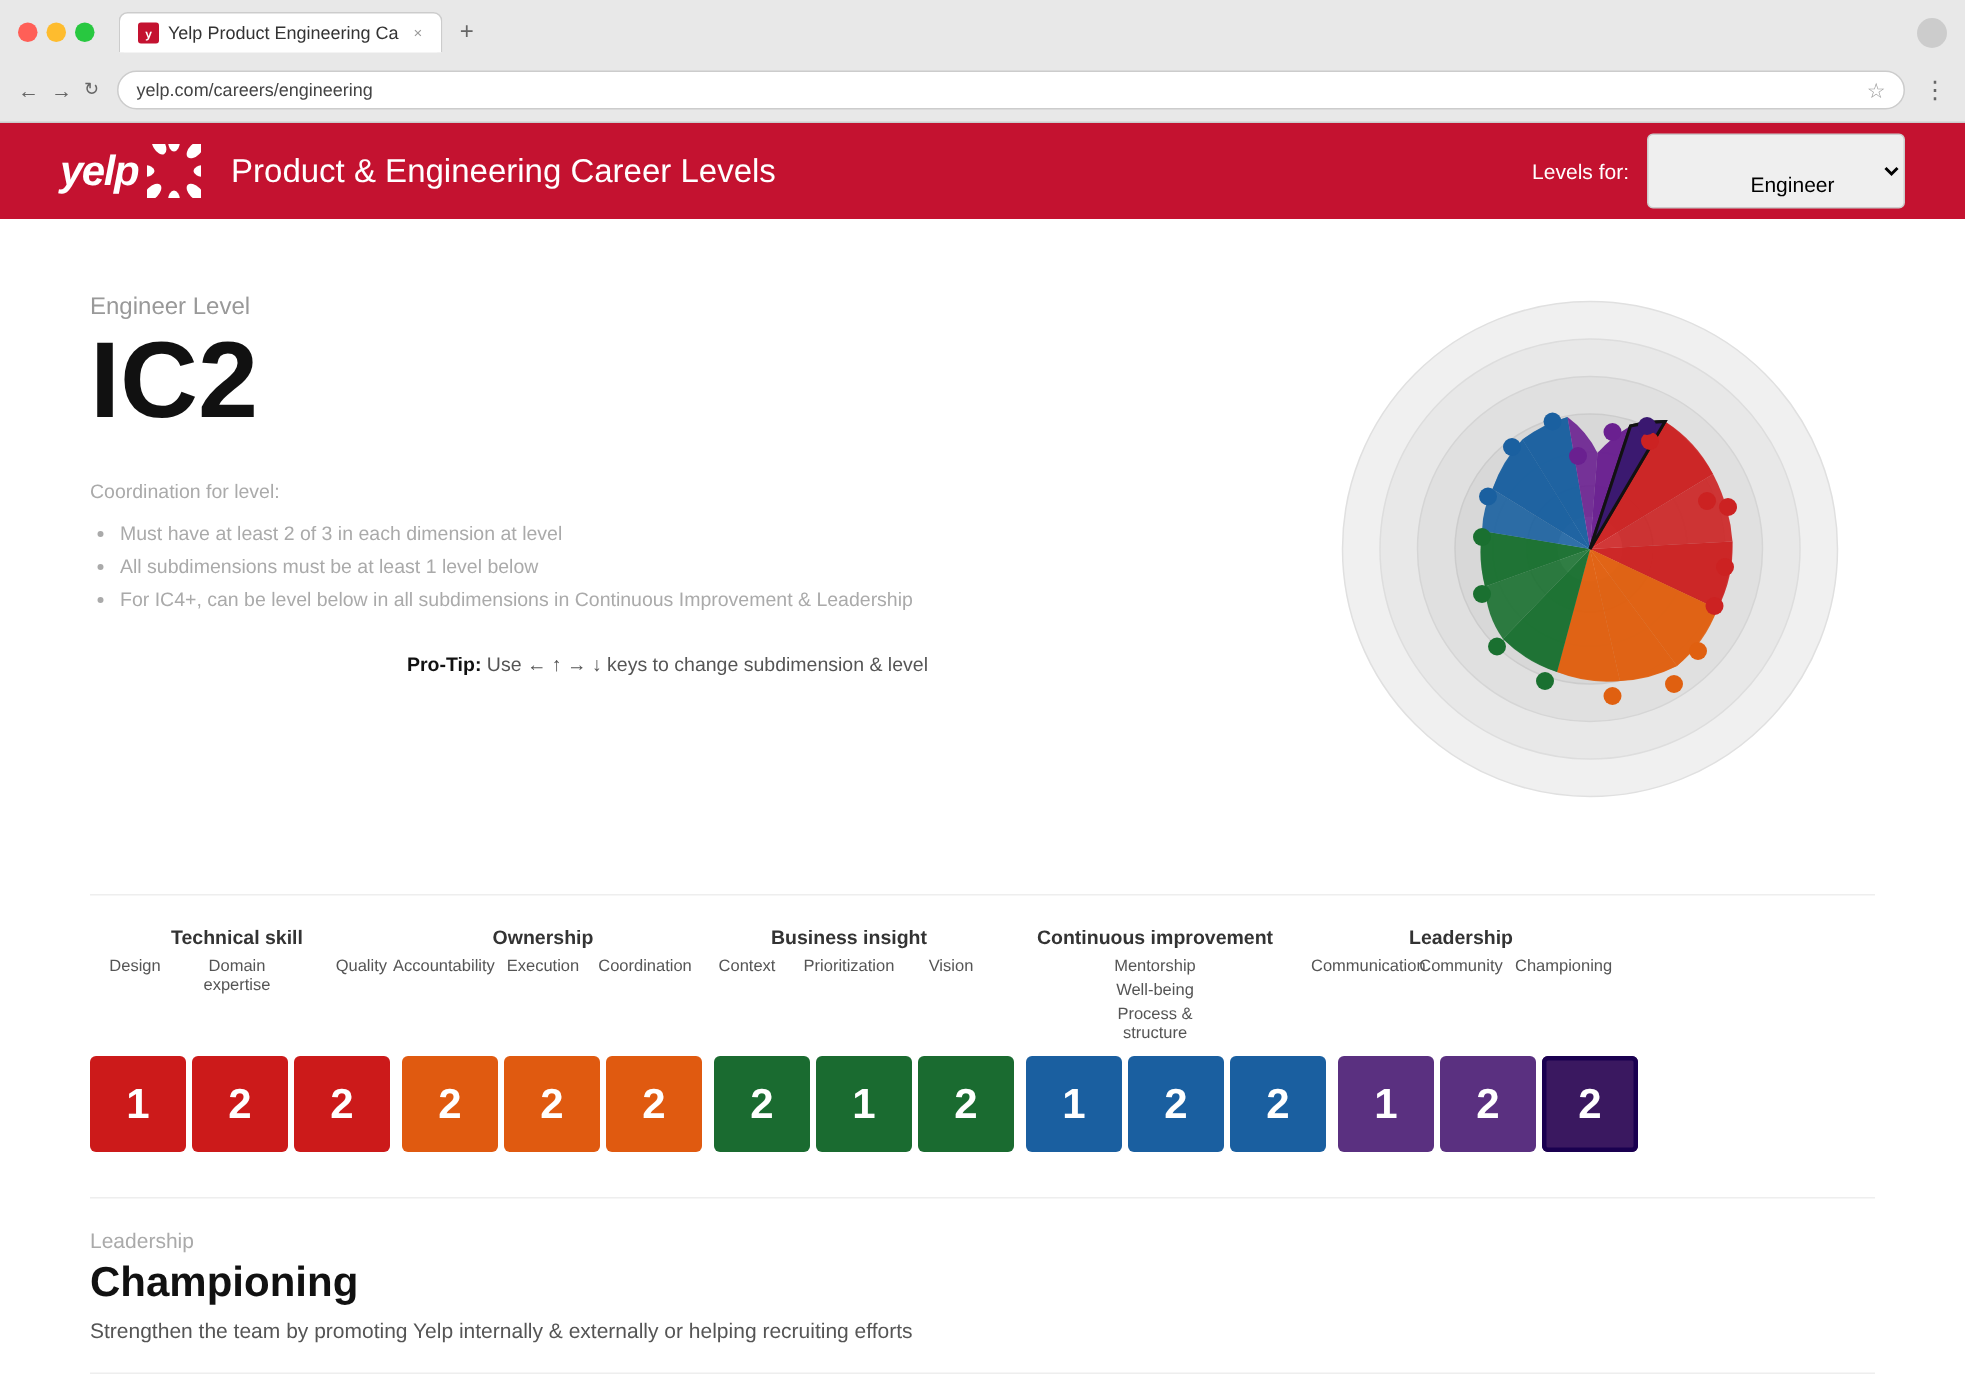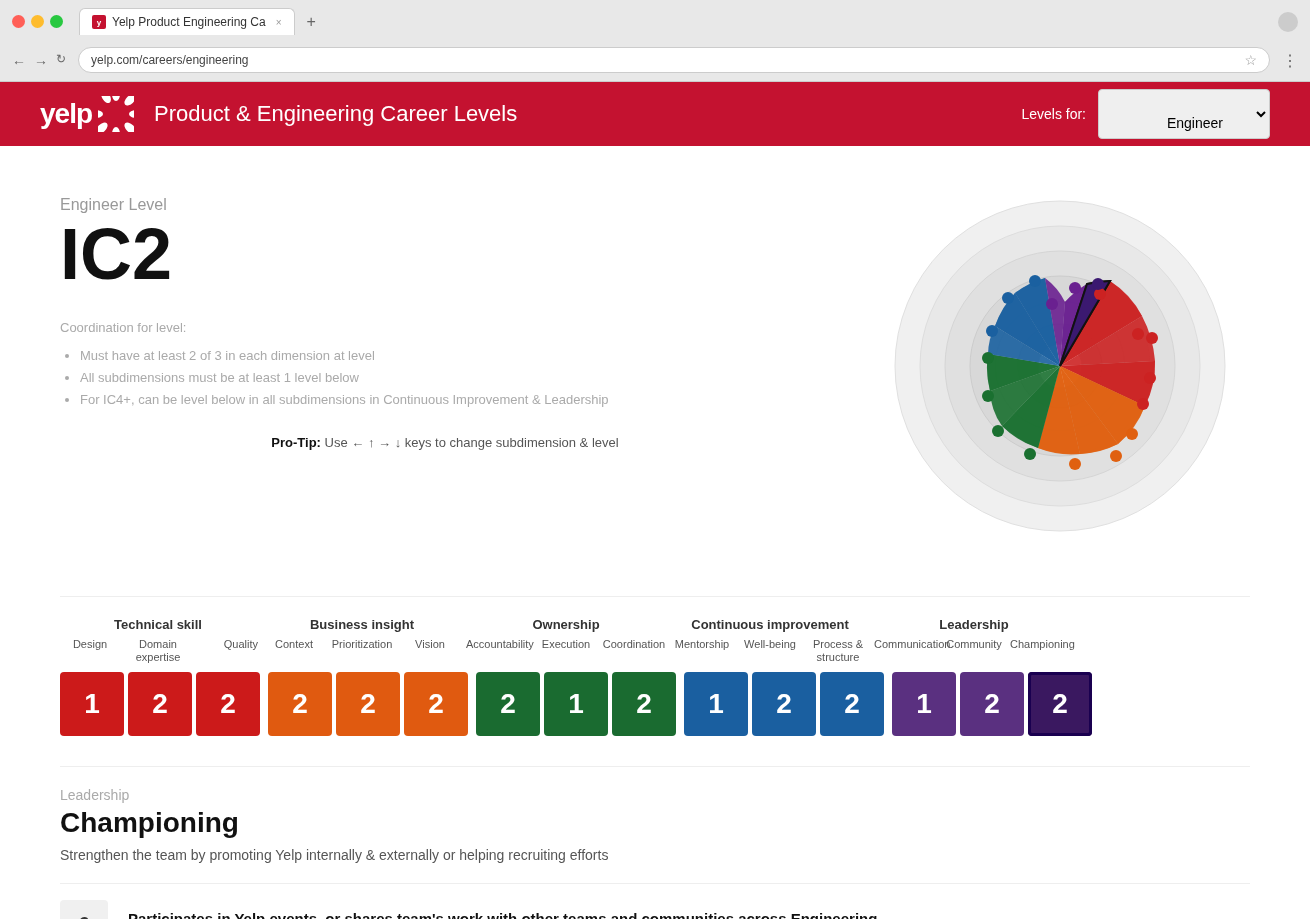--- a/index.html
+++ b/index.html
@@ -71,21 +71,21 @@
       overflow: hidden;
     }
     .header-left {
       display: flex; align-items: center; gap: 20px;
     }
     .yelp-logo {
       display: flex; align-items: center; gap: 6px;
     }
     .yelp-wordmark {
       font-size: 28px; font-weight: bold; color: #fff;
-      letter-spacing: -1px;
+      font-style: italic; letter-spacing: -1px;
     }
     .header-title {
       font-size: 22px; color: #fff; font-weight: 400;
     }
     .header-right {
       display: flex; align-items: center; gap: 12px;
     }
     .levels-for-label {
       color: #fff; font-size: 14px;
     }
@@ -376,40 +376,40 @@
       <div style="display:flex; flex-direction:column; align-items:center; width:196px;">
         <div style="font-size:13px; font-weight:bold; color:#333; margin-bottom:6px;">Technical skill</div>
         <div style="display:flex; gap:4px;">
           <div style="width:64px; text-align:center; font-size:11px; color:#555;">Design</div>
           <div style="width:64px; text-align:center; font-size:11px; color:#555; line-height:1.2;">Domain<br>expertise</div>
           <div style="width:64px; text-align:right; font-size:11px; color:#555;">Quality</div>
         </div>
       </div>
 
       <div style="display:flex; flex-direction:column; align-items:center; width:196px; margin-left:4px;">
+        <div style="font-size:13px; font-weight:bold; color:#333; margin-bottom:6px;">Ownership</div>
+        <div style="display:flex; gap:4px;">
+          <div style="width:64px; text-align:center; font-size:11px; color:#555;">Accountability</div>
+          <div style="width:64px; text-align:center; font-size:11px; color:#555;">Execution</div>
+          <div style="width:64px; text-align:center; font-size:11px; color:#555;">Coordination</div>
+        </div>
+      </div>
+
+      <div style="display:flex; flex-direction:column; align-items:center; width:196px; margin-left:4px;">
         <div style="font-size:13px; font-weight:bold; color:#333; margin-bottom:6px;">Business insight</div>
         <div style="display:flex; gap:4px;">
           <div style="width:64px; text-align:center; font-size:11px; color:#555;">Context</div>
           <div style="width:64px; text-align:center; font-size:11px; color:#555;">Prioritization</div>
           <div style="width:64px; text-align:center; font-size:11px; color:#555;">Vision</div>
         </div>
       </div>
 
       <div style="display:flex; flex-direction:column; align-items:center; width:196px; margin-left:4px;">
-        <div style="font-size:13px; font-weight:bold; color:#333; margin-bottom:6px;">Ownership</div>
-        <div style="display:flex; gap:4px;">
-          <div style="width:64px; text-align:center; font-size:11px; color:#555;">Accountability</div>
-          <div style="width:64px; text-align:center; font-size:11px; color:#555;">Execution</div>
-          <div style="width:64px; text-align:center; font-size:11px; color:#555;">Coordination</div>
-        </div>
-      </div>
-
-      <div style="display:flex; flex-direction:column; align-items:center; width:196px; margin-left:4px;">
         <div style="font-size:13px; font-weight:bold; color:#333; margin-bottom:6px; white-space:nowrap;">Continuous improvement</div>
-        <div style="display:flex; gap:4px;">
+        <div style="display:flex; gap:4px;flex-direction:column;">
           <div style="width:64px; text-align:center; font-size:11px; color:#555;">Mentorship</div>
           <div style="width:64px; text-align:center; font-size:11px; color:#555;">Well-being</div>
           <div style="width:64px; text-align:center; font-size:11px; color:#555; line-height:1.2;">Process &amp;<br>structure</div>
         </div>
       </div>
 
       <div style="display:flex; flex-direction:column; align-items:center; width:196px; margin-left:4px;">
         <div style="font-size:13px; font-weight:bold; color:#333; margin-bottom:6px;">Leadership</div>
         <div style="display:flex; gap:4px;">
           <div style="width:64px; text-align:center; font-size:11px; color:#555;">Communication</div>

